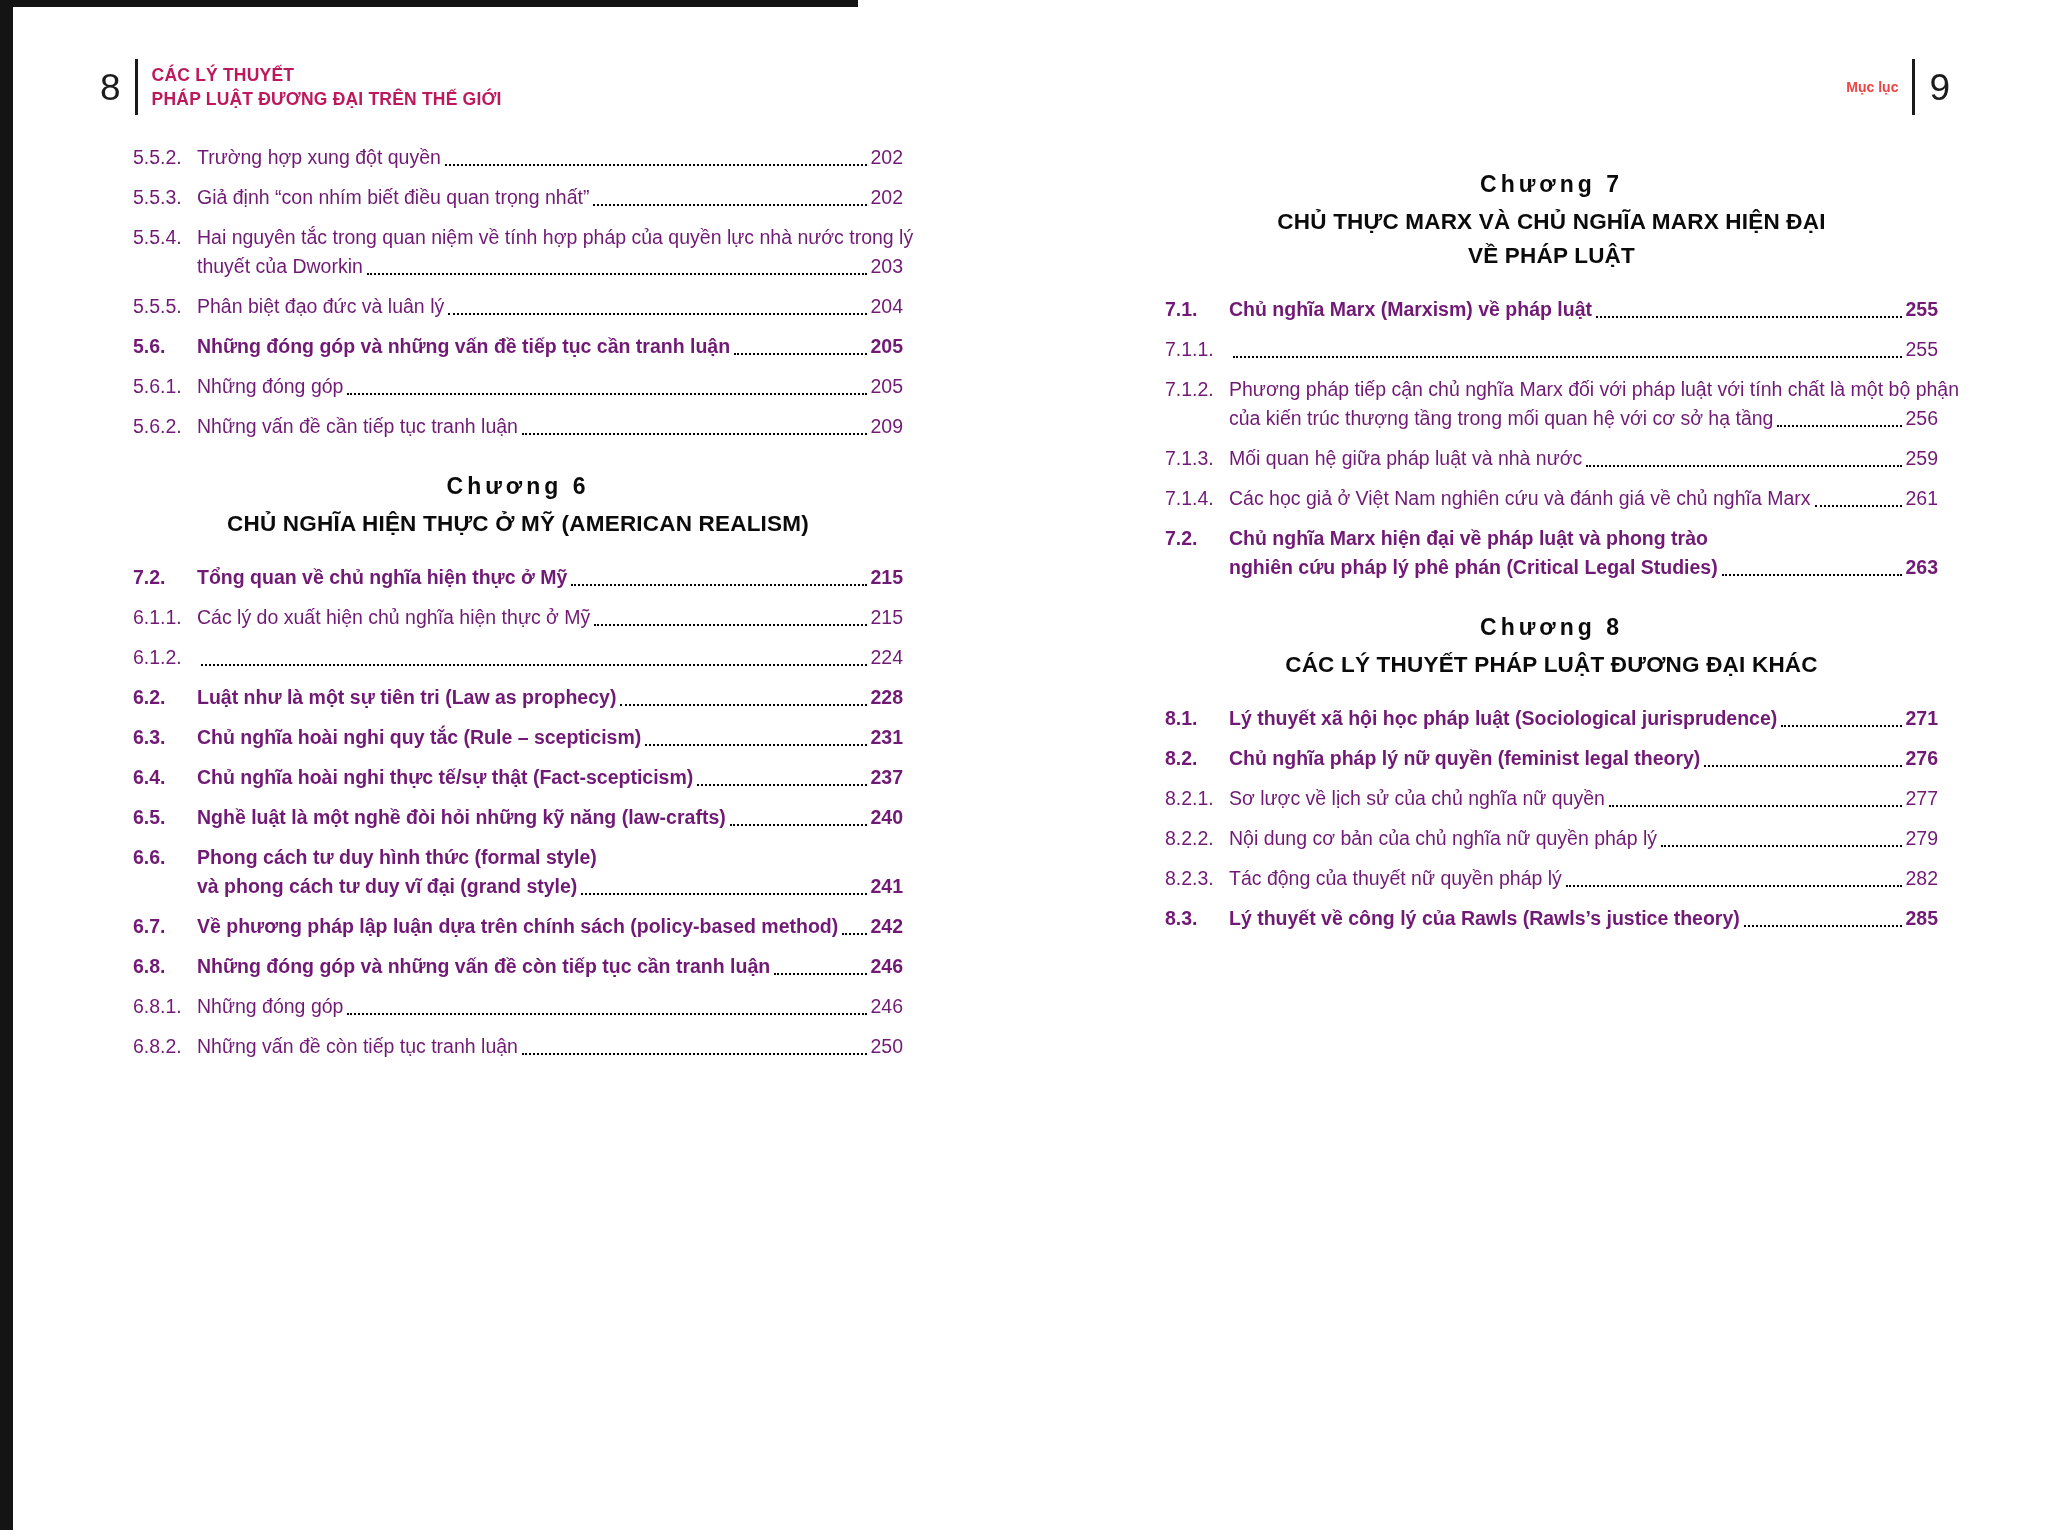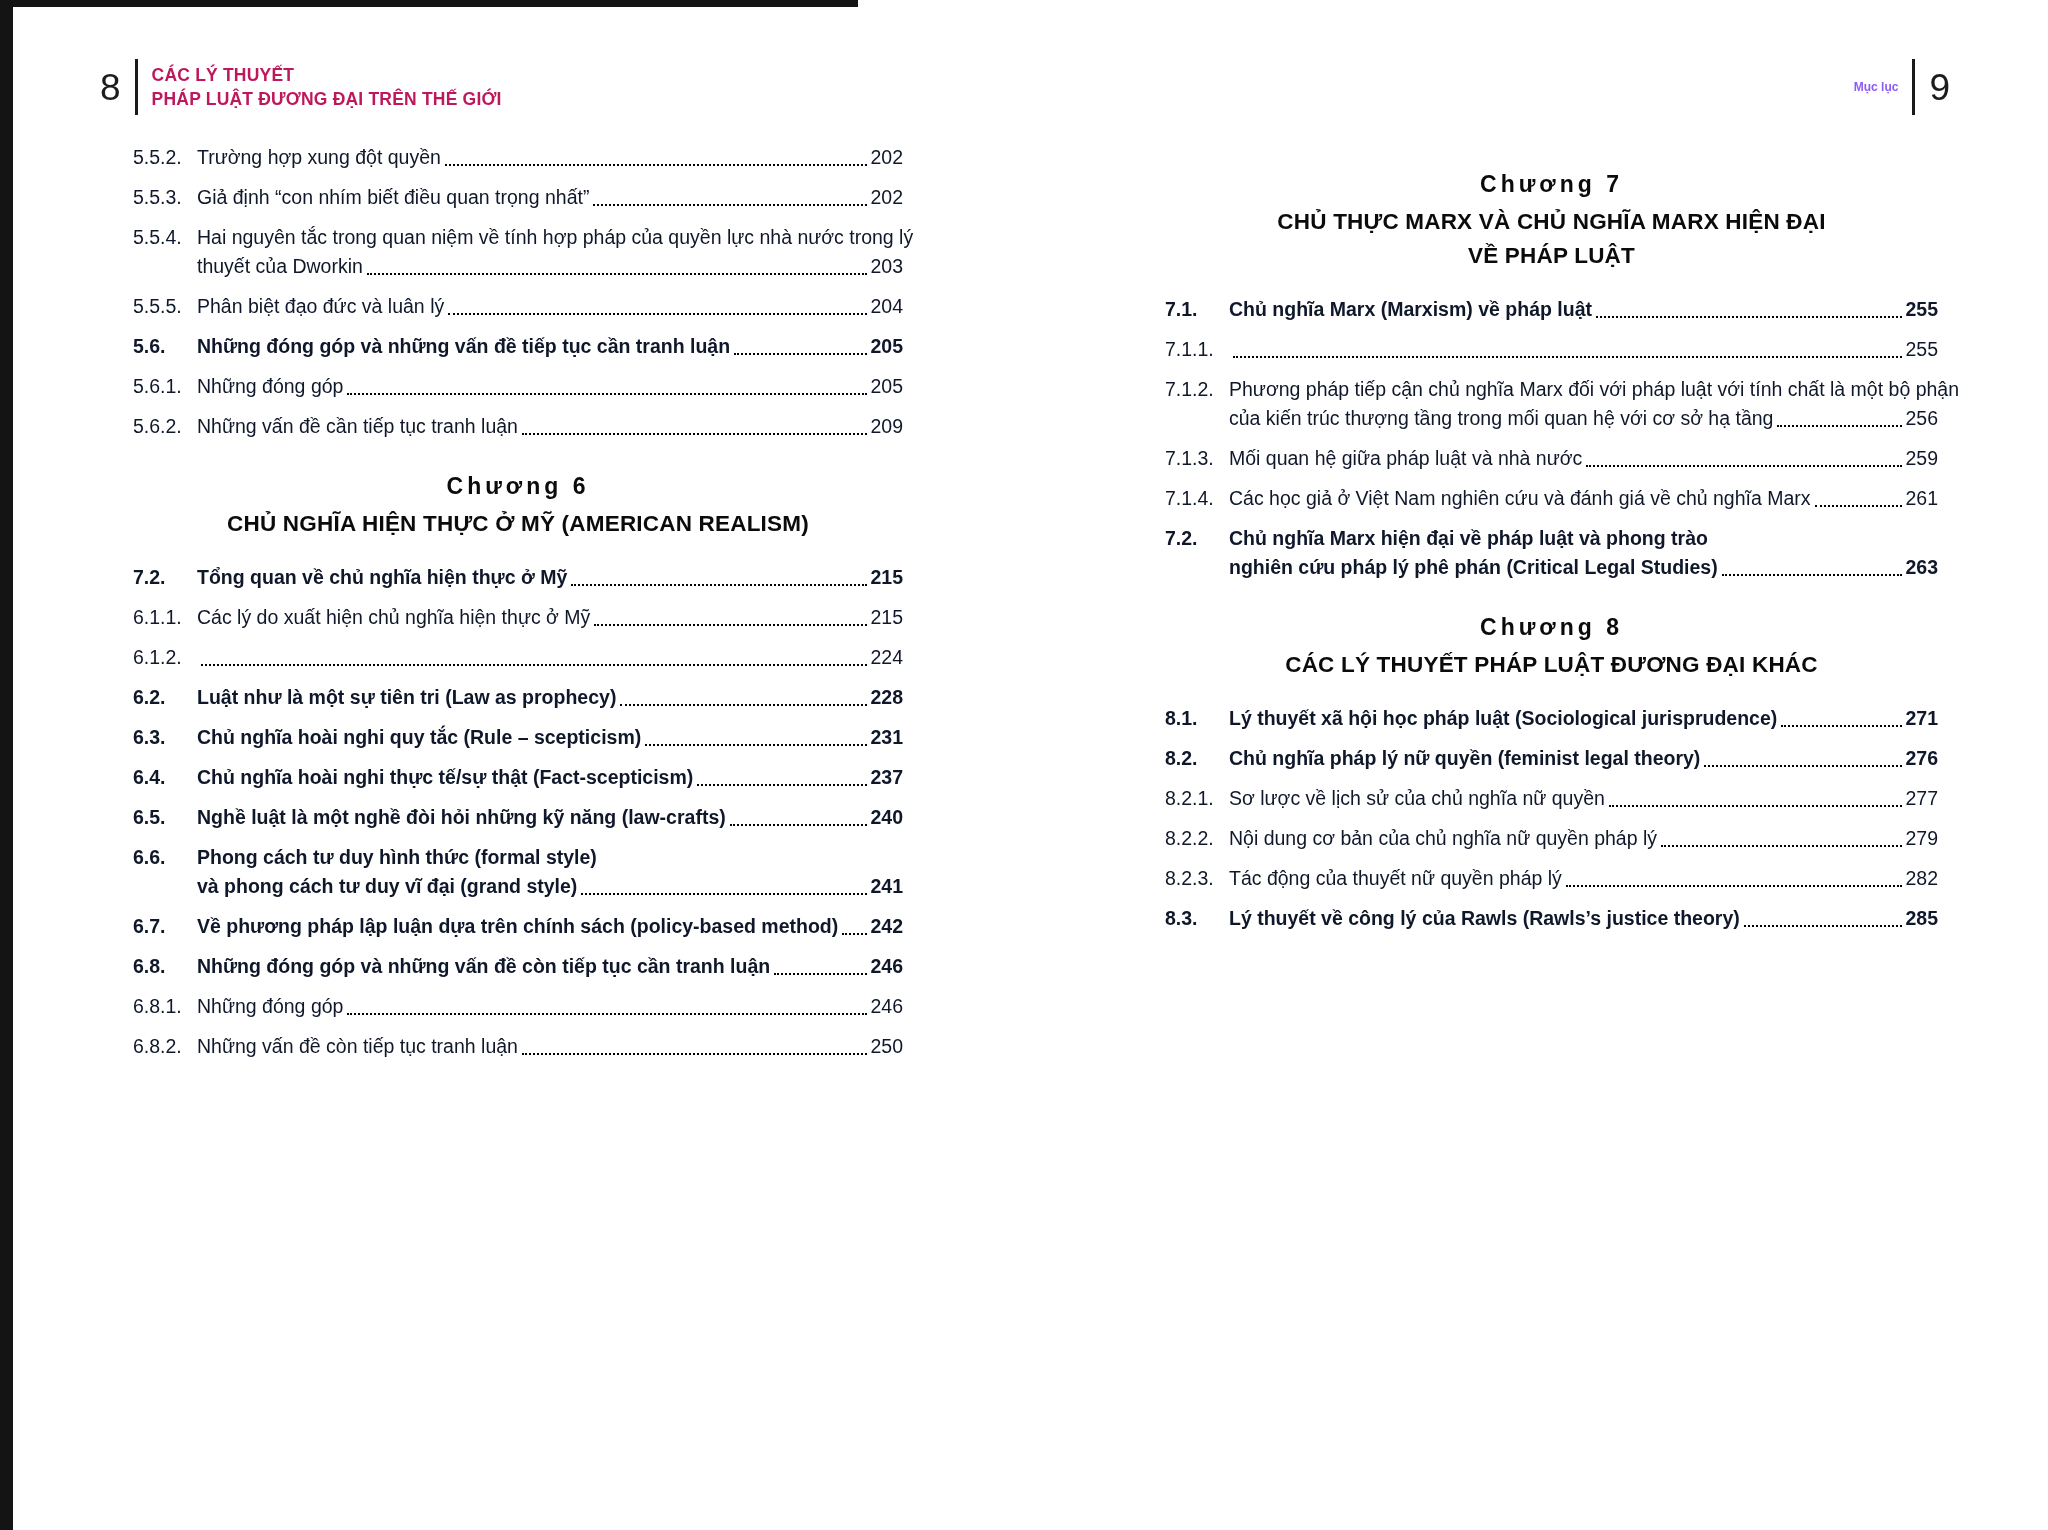--- a/index.html
+++ b/index.html
@@ -18,24 +18,24 @@
   .page { width: 1024px; box-sizing: border-box; }
   .page-left  { padding: 55px 121px 0 133px; }
   .page-right { padding: 55px 110px 0 141px; }
 
   .page-header { display: flex; align-items: center; height: 64px; }
   .header-left { margin-left: -33px; }
   .header-right { justify-content: flex-end; margin-right: -12px; }
   .page-num { font-size: 37px; color: #1c1c1c; line-height: 1; }
   .header-bar { width: 3px; height: 56px; background: #1a1a1a; margin: 0 14px; flex: 0 0 3px; }
   .header-title { font-size: 17.5px; font-weight: bold; color: #be185d; line-height: 24px; letter-spacing: 0.2px; }
-  .header-label { font-size: 12px; font-weight: bold; color: #8b5cf6; text-align: center; }
+  .header-label { font-size: 14px; font-weight: bold; color: #ef4444; text-align: center; }
 
   .toc { margin-top: 24px; }
-  .entry { font-size: 19.5px; line-height: 29px; margin-bottom: 11px; color: #0f172a; }
+  .entry { font-size: 19.5px; line-height: 29px; margin-bottom: 11px; color: #701a75; }
   .entry .row { display: flex; align-items: baseline; }
   .entry .num { flex: 0 0 64px; white-space: nowrap; }
   .entry .text { white-space: nowrap; }
   .entry .dots {
     flex: 1 1 auto; min-width: 14px; height: 0;
     border-bottom: 2.2px dotted #000;
     align-self: flex-end;
     margin: 0 3px 6px 4px;
   }
   .entry .pagenum { white-space: nowrap; }

